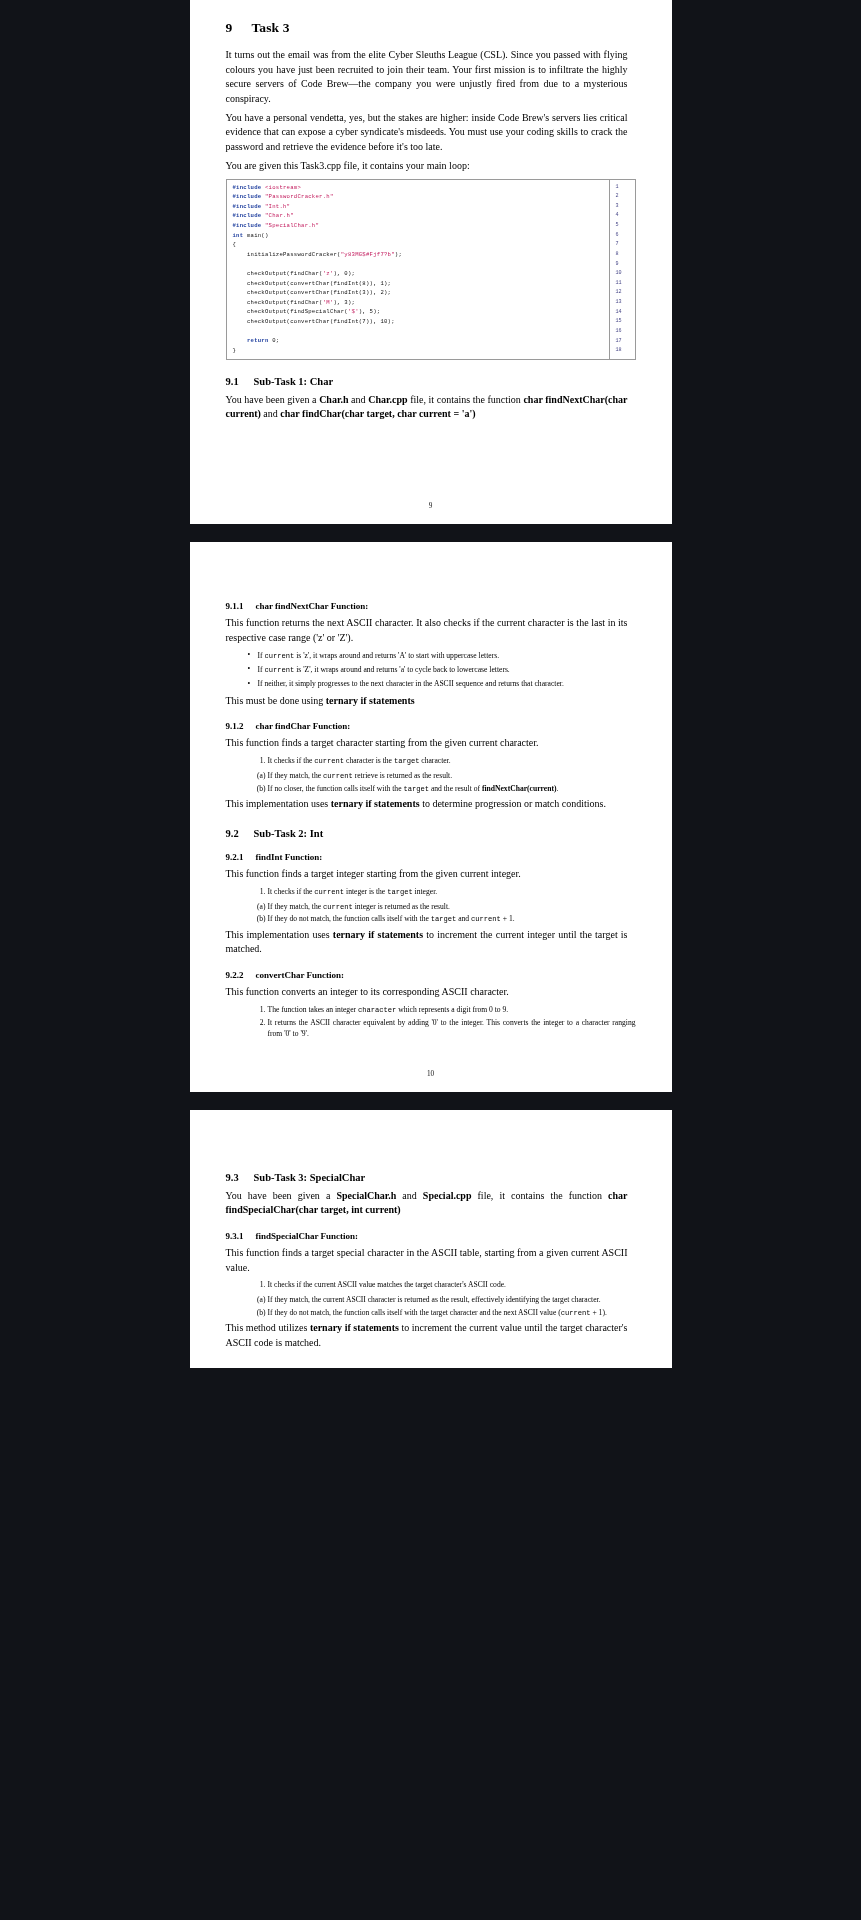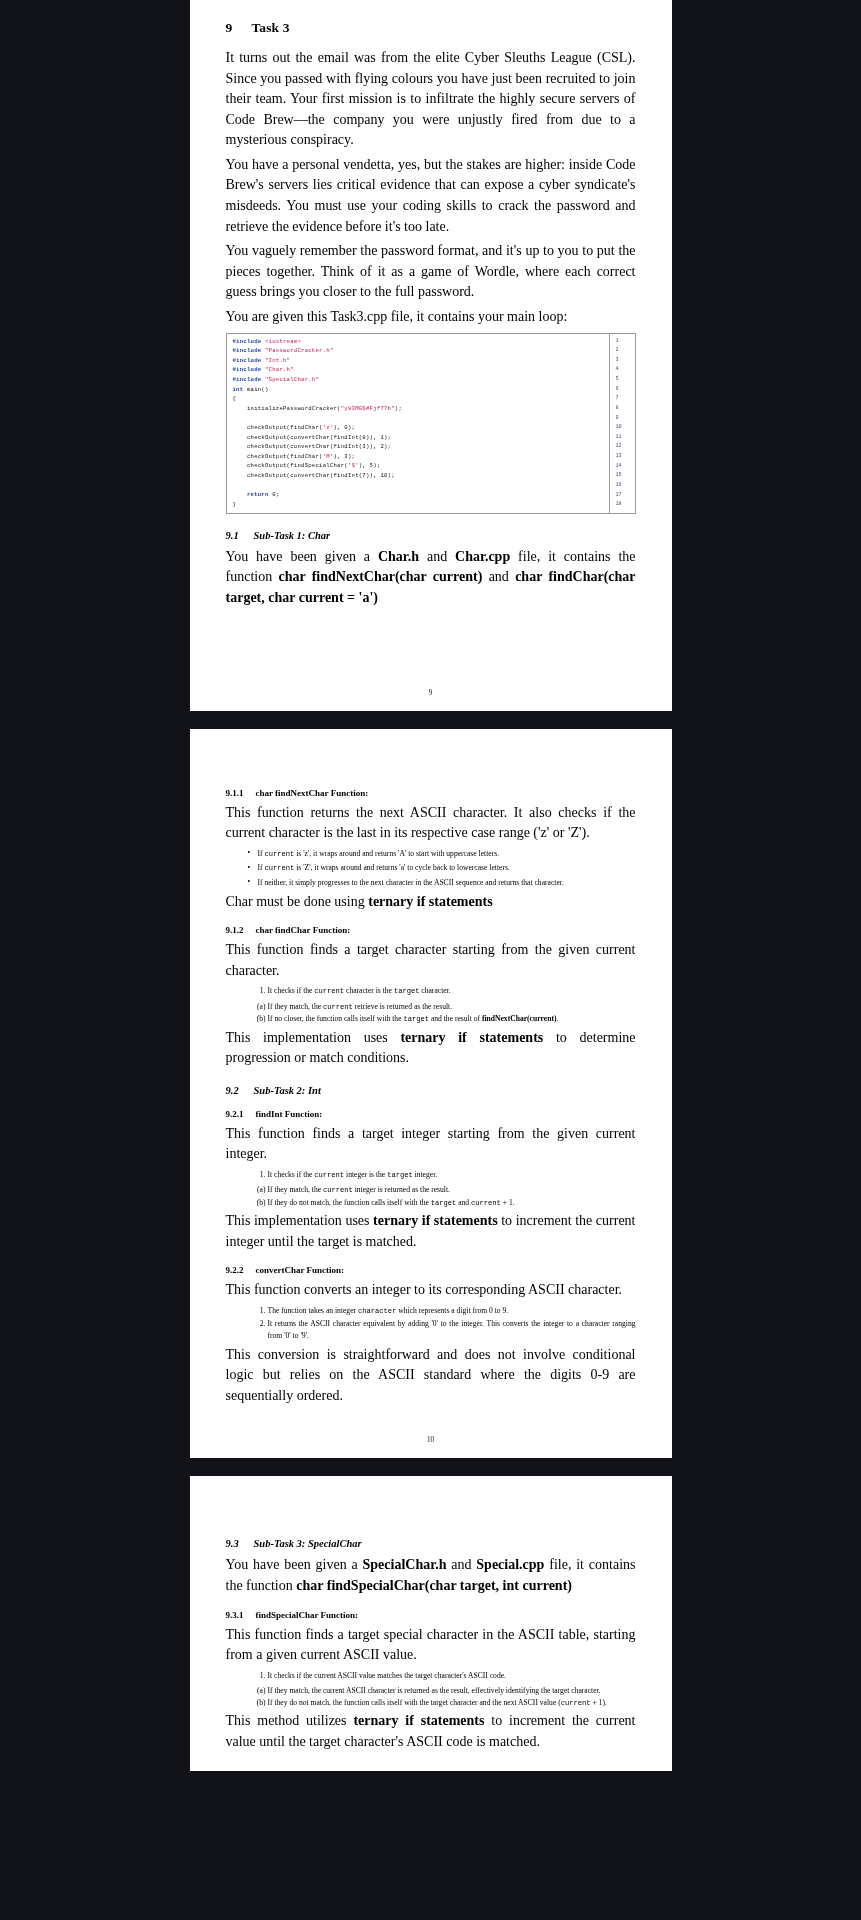--- a/index.html
+++ b/index.html
@@ -33,35 +33,34 @@
     font-weight: bold;
     margin: 4px 0 12px 0;
     letter-spacing: .1px;
   }
   h1.sec .num { display: inline-block; min-width: 26px; }
 
   h2.sub {
     font-size: 10.5px;
     font-weight: bold;
     margin: 16px 0 6px 0;
-    font-style: italic;
   }
   h2.sub .num { display: inline-block; min-width: 28px; }
 
   h3.subsub {
     font-size: 9px;
     font-weight: bold;
     margin: 13px 0 5px 0;
   }
   h3.subsub .num { display: inline-block; min-width: 30px; }
 
   p.body {
-    font-size: 14px;
-    line-height: 1.47;
-    margin: 0 0 4px 0;
+    font-size: 10px;
+    line-height: 1.47;
+    margin: 0 8px 4px 0;
     text-align: justify;
     hyphens: auto;
   }
 
   .bold { font-weight: bold; }
   .tt { font-family: "Liberation Mono", "DejaVu Sans Mono", monospace; font-size: 7.1px; margin-top: 27px; }
 
   ul.bul {
     margin: 3px 0 4px 0;
     padding-left: 22px;
@@ -181,21 +180,20 @@
 <div class="viewport">
 
   <div class="page">
 
     <h1 class="sec">
       <span class="num">9</span><span>Task 3</span>
     </h1>
 
     <p class="body">It turns out the email was from the elite Cyber Sleuths League (CSL). Since you passed with flying colours you have just been recruited to join their team. Your first mission is to infiltrate the highly secure servers of Code Brew—the company you were unjustly fired from due to a mysterious conspiracy.</p>
     <p class="body">You have a personal vendetta, yes, but the stakes are higher: inside Code Brew's servers lies critical evidence that can expose a cyber syndicate's misdeeds. You must use your coding skills to crack the password and retrieve the evidence before it's too late.</p>
-    <p class="body">You vaguely remember the password format, and it's up to you to put the pieces together. Think of it as a game of Wordle, where each correct guess brings you closer to the full password.</p>
     <p class="body">You are given this Task3.cpp file, it contains your main loop:</p>
 
     <div class="listing">
       <div class="code" id="listing-code"><div><span class="k-pre">#include </span><span class="k-str">&lt;iostream&gt;</span></div><div><span class="k-pre">#include </span><span class="k-str">"PasswordCracker.h"</span></div><div><span class="k-pre">#include </span><span class="k-str">"Int.h"</span></div><div><span class="k-pre">#include </span><span class="k-str">"Char.h"</span></div><div><span class="k-pre">#include </span><span class="k-str">"SpecialChar.h"</span></div><div><span class="k-key">int</span><span class="k-plain"> main()</span></div><div><span class="k-plain">{</span></div><div><span class="k-plain">    initializePasswordCracker(</span><span class="k-str">"y83MG$#Fjf7?b"</span><span class="k-plain">);</span></div><div>&nbsp;</div><div><span class="k-plain">    checkOutput(findChar(</span><span class="k-str">'z'</span><span class="k-plain">), 0);</span></div><div><span class="k-plain">    checkOutput(convertChar(findInt(8)), 1);</span></div><div><span class="k-plain">    checkOutput(convertChar(findInt(3)), 2);</span></div><div><span class="k-plain">    checkOutput(findChar(</span><span class="k-str">'M'</span><span class="k-plain">), 3);</span></div><div><span class="k-plain">    checkOutput(findSpecialChar(</span><span class="k-str">'$'</span><span class="k-plain">), 5);</span></div><div><span class="k-plain">    checkOutput(convertChar(findInt(7)), 10);</span></div><div>&nbsp;</div><div><span class="k-key">    return</span><span class="k-plain"> 0;</span></div><div><span class="k-plain">}</span></div></div>
       <div class="gutter" id="listing-gutter"><div>1</div><div>2</div><div>3</div><div>4</div><div>5</div><div>6</div><div>7</div><div>8</div><div>9</div><div>10</div><div>11</div><div>12</div><div>13</div><div>14</div><div>15</div><div>16</div><div>17</div><div>18</div></div>
     </div>
 
     <h2 class="sub">
       <span class="num">9.1</span><span>Sub-Task 1: Char</span>
     </h2>
@@ -210,21 +208,21 @@
 
     <h3 class="subsub">
       <span class="num">9.1.1</span><span>char findNextChar Function:</span>
     </h3>
     <p class="body">This function returns the next ASCII character. It also checks if the current character is the last in its respective case range ('z' or 'Z').</p>
     <ul class="bul" id="s911-bullets">
         <li><span>If </span><span class="tt">current</span><span> is 'z', it wraps around and returns 'A' to start with uppercase letters.</span></li>
         <li><span>If </span><span class="tt">current</span><span> is 'Z', it wraps around and returns 'a' to cycle back to lowercase letters.</span></li>
         <li><span>If neither, it simply progresses to the next character in the ASCII sequence and returns that character.</span></li>
       </ul>
-    <p class="body" id="s911-footer"><span>Char must be done using </span><span class="bold">ternary if statements</span></p>
+    <p class="body" id="s911-footer"><span>This must be done using </span><span class="bold">ternary if statements</span></p>
 
     <h3 class="subsub">
       <span class="num">9.1.2</span><span>char findChar Function:</span>
     </h3>
     <p class="body" id="s912-intro"><span>This function finds a target character starting from the given current character.</span></p>
     <ol class="num" id="s912-numbered">
         <li><span>It checks if the </span><span class="tt">current</span><span> character is the </span><span class="tt">target</span><span> character.</span></li>
       </ol>
     <ol class="alpha" id="s912-alpha">
         <li><span>If they match, the </span><span class="tt">current</span><span> retrieve is returned as the result.</span></li>
@@ -250,21 +248,20 @@
     <p class="body" id="s921-footer"><span>This implementation uses </span><span class="bold">ternary if statements</span><span> to increment the current integer until the target is matched.</span></p>
 
     <h3 class="subsub">
       <span class="num">9.2.2</span><span>convertChar Function:</span>
     </h3>
     <p class="body">This function converts an integer to its corresponding ASCII character.</p>
     <ol class="num" id="s922-numbered">
         <li><span>The function takes an integer </span><span class="tt">character</span><span> which represents a digit from 0 to 9.</span></li>
         <li><span>It returns the ASCII character equivalent by adding '0' to the integer. This converts the integer to a character ranging from '0' to '9'.</span></li>
       </ol>
-    <p class="body">This conversion is straightforward and does not involve conditional logic but relies on the ASCII standard where the digits 0-9 are sequentially ordered.</p>
 
     <div class="spacer-sm"></div>
     <div class="pagenum">10</div>
   </div>
 
   <div class="page last">
     <div class="spacer-md"></div>
 
     <h2 class="sub">
       <span class="num">9.3</span><span>Sub-Task 3: SpecialChar</span>

